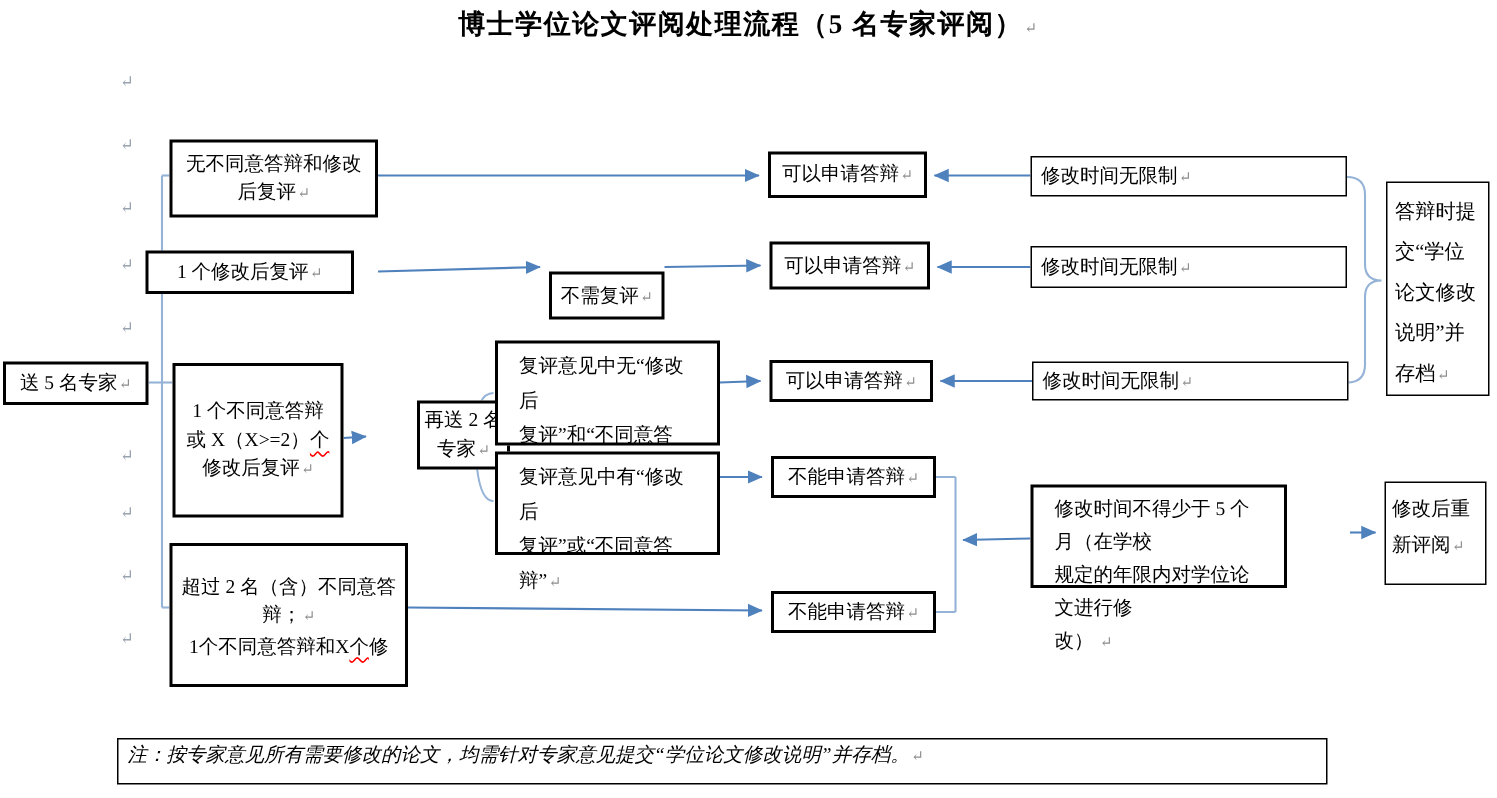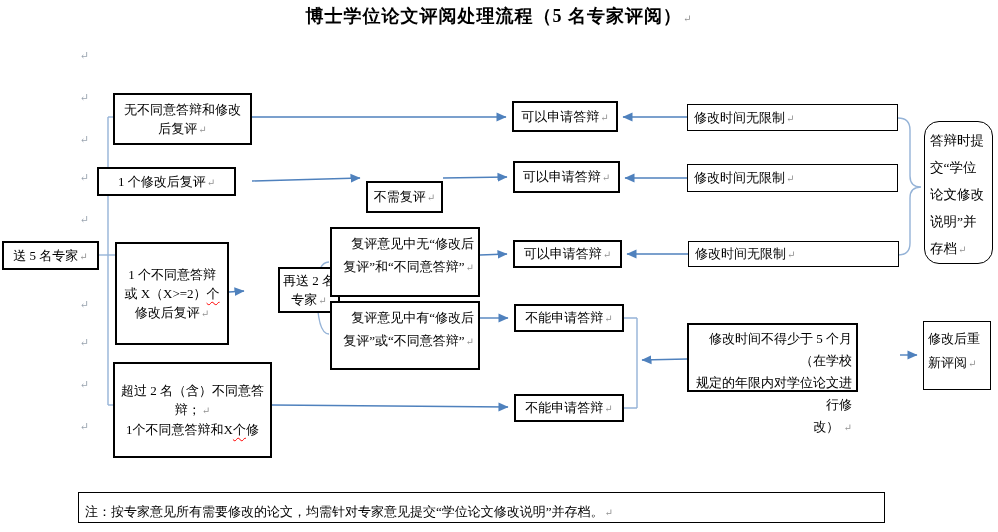--- a/index.html
+++ b/index.html
@@ -6,21 +6,21 @@
   .page{position:relative;width:998px;height:532px;background:#fff;overflow:hidden;
         font-family:"Liberation Serif","DejaVu Serif",serif;color:#000;}
   .title{position:absolute;left:0;top:4px;width:998px;text-align:center;
          font-size:18px;font-weight:bold;letter-spacing:1px;}
   .title .rm{font-weight:normal;}
   .wires{position:absolute;left:0;top:0;width:998px;height:532px;}
   .box{position:absolute;background:#fff;border:2px solid #000;box-sizing:border-box;
        font-size:13px;line-height:19px;}
   .thin{border-width:1px;}
   .ctr{display:flex;flex-direction:column;align-items:center;justify-content:center;text-align:center;}
-  .tl{padding:3px 4px;text-align:right;}
+  .tl{padding:3px 14px;text-align:left;}
   .rm{color:#8f8f8f;font-size:10px;padding-left:1px;}
   .mk{position:absolute;color:#9aa4b0;font-size:11px;line-height:11px;}
   .wavy{text-decoration:underline;text-decoration-style:wavy;text-decoration-color:#ff0000;
         text-decoration-thickness:1px;text-underline-offset:3px;}
   
   .b-send{left:2px;top:241px;width:97px;height:29px;}
   .b-branch1{left:113px;top:93px;width:139px;height:52px;}
   .b-branch2{left:97px;top:167px;width:139px;height:29px;}
   .b-branch3{left:115px;top:242px;width:114px;height:103px;}
   .b-branch4{left:113px;top:362px;width:159px;height:96px;}
@@ -30,24 +30,24 @@
   .b-noreview{left:366px;top:161px;width:77px;height:32px;margin-top:20px;}
   .b-can1{left:512px;top:101px;width:106px;height:31px;}
   .b-can2{left:513px;top:161px;width:107px;height:32px;}
   .b-can3{left:513px;top:240px;width:109px;height:28px;}
   .b-cannot1{left:514px;top:304px;width:110px;height:28px;}
   .b-cannot2{left:514px;top:394px;width:110px;height:28px;}
   .b-nolimit1{left:687px;top:104px;width:211px;height:27px;}
   .b-nolimit2{left:687px;top:164px;width:211px;height:28px;}
   .b-nolimit3{left:688px;top:241px;width:211px;height:26px;}
   .nolimit{display:flex;align-items:center;padding-left:6px;}
-  .b-defense{left:924px;top:121px;width:69px;height:143px;padding:5px 2px 0 5px;line-height:27px;font-size:13.5px;border-radius:15px;}
+  .b-defense{left:924px;top:121px;width:69px;height:143px;padding:5px 2px 0 5px;line-height:27px;font-size:13.5px;}
   .b-min5{left:687px;top:323px;width:171px;height:69px;line-height:22px;}
   .b-rereview{left:923px;top:321px;width:68px;height:69px;padding:5px 2px 0 4px;line-height:24px;}
-  .b-note{left:78px;top:492px;width:807px;height:31px;display:flex;align-items:flex-end;padding-left:6px;}
+  .b-note{left:78px;top:492px;width:807px;height:31px;display:flex;align-items:flex-start;padding-left:6px;font-style:italic;}
 </style>
 </head>
 <body>
 
 <div class="page">
 
   <svg class="wires" viewBox="0 0 998 532">
     <defs>
       <marker id="ah" viewBox="0 0 10 10" refX="8.5" refY="5" markerWidth="8" markerHeight="8" orient="auto">
         <path d="M0,1 L9,5 L0,9 z" fill="#4f81bd"></path>

